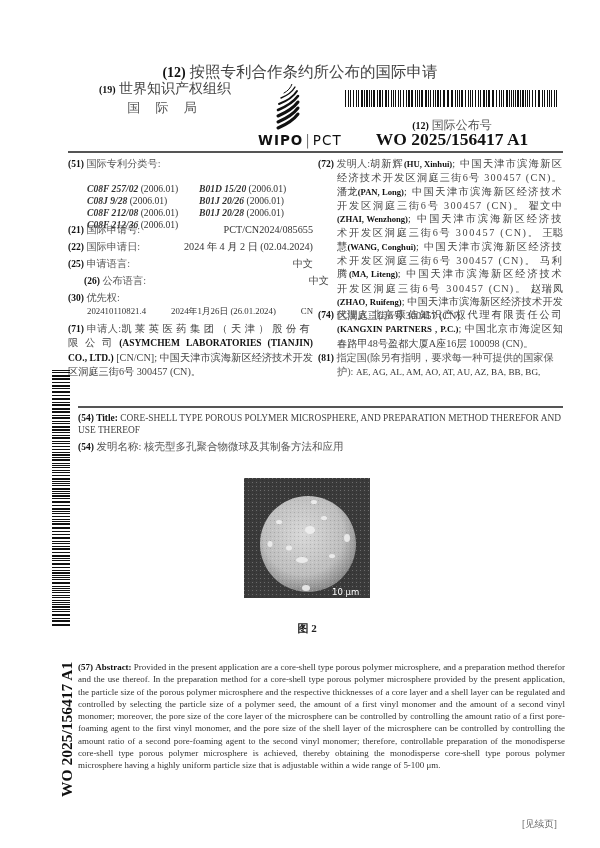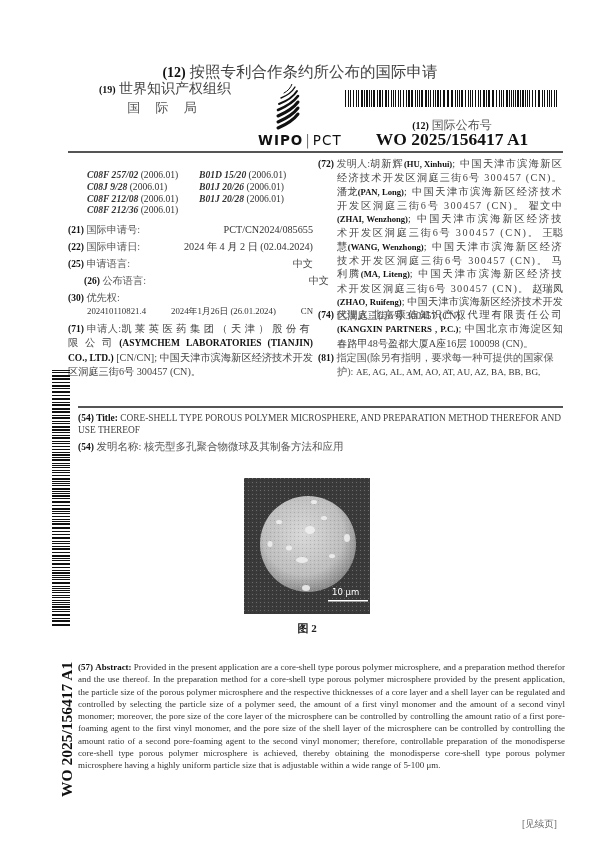--- a/index.html
+++ b/index.html
@@ -53,21 +53,21 @@
     transform: translate(38px, 162px) rotate(-90deg);
     font-weight: bold; font-size: 15.5px; white-space: nowrap; color: #111;
   }
 
   
   #title-en { left: 78px; top: 412px; width: 485px; font-size: 9.4px; line-height: 12px; color: #444; }
   #title-zh { left: 78px; top: 440px; font-size: 10.5px; color: #555; }
   #title-en .num, #title-zh .num { font-size: 9.5px; }
 
   
-  #figure { left: 244px; top: 478px; width: 126px; height: 136px; background: #3b82f6; overflow: hidden; }
+  #figure { left: 244px; top: 478px; width: 126px; height: 120px; background: #3b82f6; overflow: hidden; }
   #fig-caption { left: 244px; width: 126px; top: 621px; text-align: center; font-size: 11px; font-weight: bold; color: #222; }
 
   
   #abstract { left: 78px; top: 661px; width: 487px; font-size: 8.95px; line-height: 12.25px; text-align: justify; color: #333; }
   #abstract .num { font-size: 9px; }
 
   #continued { left: 522px; top: 818px; font-size: 9.5px; color: #666; }
 </style>
 </head>
 <body>
@@ -187,20 +187,21 @@
 
 <div id="pubno-label" class="abs">
   <span class="num">(12)</span>
   <span>国际公布号</span>
 </div>
 <div id="pubno-value" class="abs">WO 2025/156417 A1</div>
 
 <div class="rule" style="left:68px; top:151px; width:495px;"></div>
 
 <div class="field" style="left:68px; top:157px; width:245px;">
+  <div><span class="num">(51)</span> <span class="label">国际专利分类号:</span></div>
   <div class="ipc-grid">
     <span><span class="it">C08F 257/02</span><span> (2006.01)</span></span>
     <span><span class="it">B01D 15/20</span><span> (2006.01)</span></span>
     <span><span class="it">C08J 9/28</span><span> (2006.01)</span></span>
     <span><span class="it">B01J 20/26</span><span> (2006.01)</span></span>
     <span><span class="it">C08F 212/08</span><span> (2006.01)</span></span>
     <span><span class="it">B01J 20/28</span><span> (2006.01)</span></span>
     <span><span class="it">C08F 212/36</span><span> (2006.01)</span></span>
   </div>
 </div>
@@ -240,21 +241,21 @@
     <span class="label">申请人:</span><span style="letter-spacing:3.2px;">凯莱英医药集团（天津）股份有限公司</span><span class="bold" style="font-size:9.5px;">(ASYMCHEM LABORATORIES (TIANJIN) CO., LTD.)</span><span> [CN/CN]; 中国天津市滨海新区经济技术开发区洞庭三街6号 300457 (CN)。</span>
   </span>
 </div>
 
 <div class="field" style="left:318px; top:157px; width:245px;">
   <div style="padding-left:19px; text-indent:-19px; text-align:justify;">
     <span class="num">(72)</span>
     <span class="label">发明人:</span><span style="letter-spacing:1px;">胡新辉</span><span class="bold" style="font-size:8.6px;">(HU, Xinhui)</span><span style="letter-spacing:1.2px;">; 中国天津市滨海新区经济技术开发区洞庭三街6号 300457 (CN)。</span>
     <span>潘龙</span><span class="bold" style="font-size:8.6px;">(PAN, Long)</span><span style="letter-spacing:1.3px;">; 中国天津市滨海新区经济技术开发区洞庭三街6号 300457 (CN)。</span>
     <span style="letter-spacing:1px;">翟文中</span><span class="bold" style="font-size:8.6px;">(ZHAI, Wenzhong)</span><span style="letter-spacing:1.6px;">; 中国天津市滨海新区经济技术开发区洞庭三街6号 300457 (CN)。</span>
-    <span>王聪慧</span><span class="bold" style="font-size:8.6px;">(WANG, Wenzhong)</span><span style="letter-spacing:1.2px;">; 中国天津市滨海新区经济技术开发区洞庭三街6号 300457 (CN)。</span>
+    <span>王聪慧</span><span class="bold" style="font-size:8.6px;">(WANG, Conghui)</span><span style="letter-spacing:1.2px;">; 中国天津市滨海新区经济技术开发区洞庭三街6号 300457 (CN)。</span>
     <span style="letter-spacing:1px;">马利腾</span><span class="bold" style="font-size:8.6px;">(MA, Liteng)</span><span style="letter-spacing:1.2px;">; 中国天津市滨海新区经济技术开发区洞庭三街6号 300457 (CN)。</span>
     <span>赵瑞凤</span><span class="bold" style="font-size:8.6px;">(ZHAO, Ruifeng)</span><span>; 中国天津市滨海新区经济技术开发区洞庭三街6号 300457 (CN)。</span>
   </div>
 </div>
 
 <div class="field" style="left:318px; top:308px; width:245px;">
   <div style="padding-left:19px; text-indent:-19px; text-align:justify;">
     <span class="num">(74)</span>
     <span class="label">代理人:</span><span style="letter-spacing:1.4px;">北京康信知识产权代理有限责任公司</span><span class="bold" style="font-size:8.8px;">(KANGXIN PARTNERS , P.C.)</span><span>; 中国北京市海淀区知春路甲48号盈都大厦A座16层 100098 (CN)。</span>
   </div>

